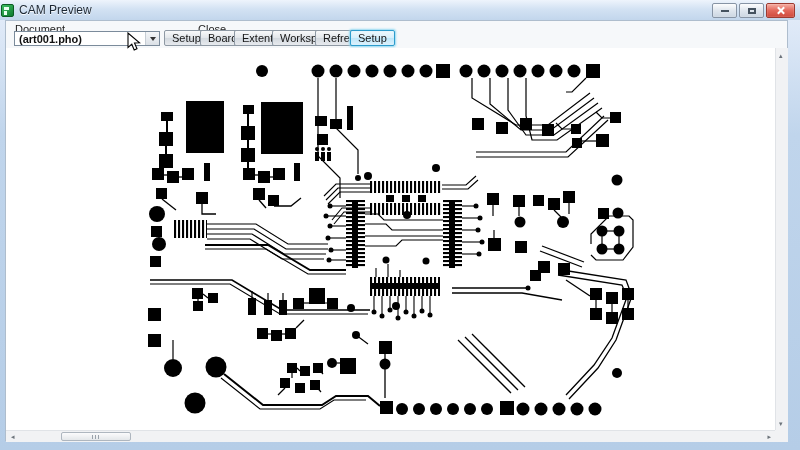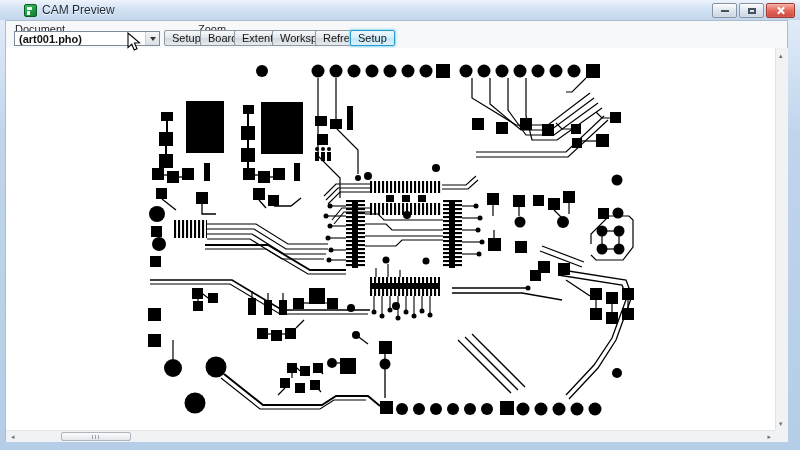--- a/index.html
+++ b/index.html
@@ -1,21 +1,21 @@
 <!DOCTYPE html>
 <html><head>
 <meta charset="utf-8">
 <style>
   html,body{margin:0;padding:0;background:#9aa7b5;}
   *{box-sizing:border-box;}
   #stage{position:relative;width:800px;height:450px;font-family:"Liberation Sans",sans-serif;overflow:hidden;
          background:linear-gradient(#e6eefa,#c0d5ec 30%,#b5cde7);outline:1px solid #46586e;}
   
   #titlebar{position:absolute;left:0;top:0;width:100%;height:20px;
-    background:linear-gradient(#eef4fc,#d3e2f3 45%,#c2d6ec);display:flex;align-items:center;padding-left:24px;}
+    background:linear-gradient(#eef4fc,#d3e2f3 45%,#c2d6ec);display:flex;align-items:center;padding-left:1px;}
   #appicon{width:13px;height:13px;border-radius:2px;margin-right:5px;flex:0 0 auto;
     background:linear-gradient(145deg,#3fbf63,#0e7a2f);border:1px solid #0a5c23;position:relative;}
   #appicon:before{content:"";position:absolute;left:2px;top:2px;width:5px;height:3px;background:#eafff0;}
   #appicon:after{content:"";position:absolute;left:2px;top:6px;width:3px;height:4px;background:#eafff0;}
   #title-text{font-size:12px;color:#1c2733;text-shadow:0 1px 0 rgba(255,255,255,.85);}
   .winbtns{position:absolute;top:3px;right:5px;display:flex;gap:2px;}
   .wbtn{width:25px;height:15px;border-radius:2px;border:1px solid #8794a5;display:flex;align-items:center;justify-content:center;
     background:linear-gradient(#fdfdfe,#dfe6ee 50%,#ccd6e2);box-shadow:inset 0 0 1px #fff;}
   .wbtn .bar{width:8px;height:2px;background:#45525f;}
   .wbtn .box{width:8px;height:6px;border:2px solid #45525f;}
@@ -74,21 +74,21 @@
       <div class="wbtn close">
           <div class="x"></div>
         </div>
     </div>
   </div>
 
   <div id="client">
 
     <div id="toolbar">
       <div class="tlabel" id="doc-label">Document</div>
-      <div class="tlabel" id="zoom-label">Zoom</div>
+      <div class="tlabel" id="zoom-label">Close</div>
       <div id="combo">
         <span id="combo-value">(art001.pho)</span>
         <span id="combo-btn">
             <span id="combo-arrow"></span>
           </span>
       </div>
       <button class="btn" id="setup-btn">Setup...</button>
       <button class="btn" id="board-btn">Board</button>
       <button class="btn" id="extents-btn">Extents</button>
       <button class="btn" id="workspace-btn">Workspace</button>

